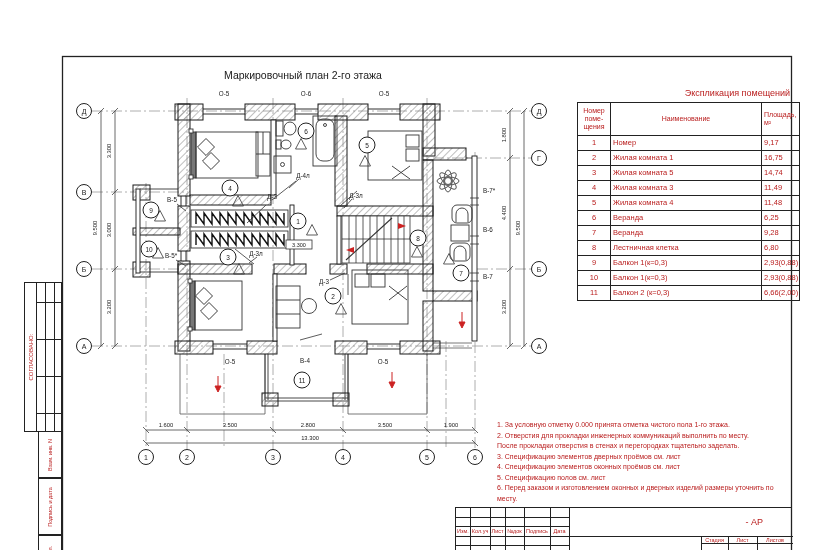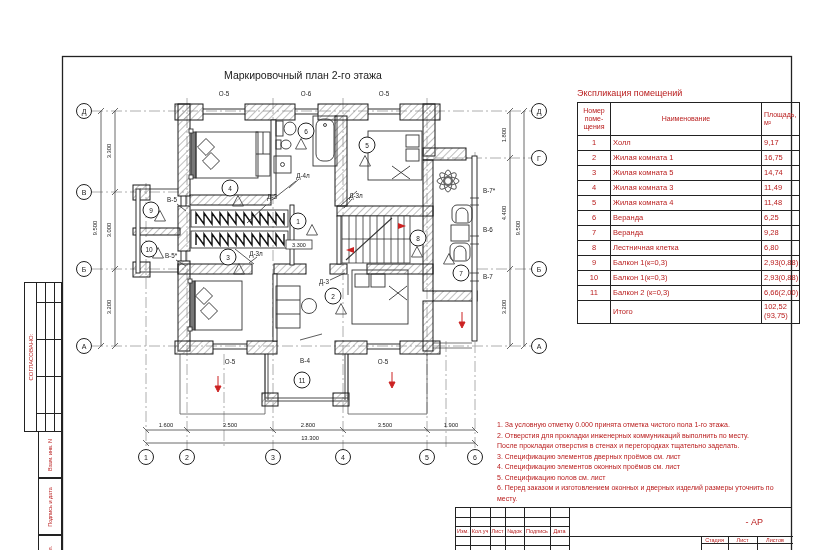--- a/index.html
+++ b/index.html
@@ -2,21 +2,21 @@
 <html><head>
 <meta charset="utf-8">
 <style>
   html,body{margin:0;padding:0;background:#fff;}
   .page{position:relative;width:825px;height:550px;background:#fff;overflow:hidden;
         font-family:"Liberation Sans",sans-serif;color:#b91c1c;margin-top:48px;}
   svg{position:absolute;left:0;top:0;}
   svg text{font-family:"Liberation Sans",sans-serif;fill:#1a1a1a;}
   .abs{position:absolute;}
   
-  .expl-title{left:577px;top:40px;width:213px;text-align:left;font-size:9px;}
+  .expl-title{left:577px;top:40px;width:213px;text-align:right;font-size:9px;}
   .expl{left:577px;top:54px;}
   .expl table{border-collapse:collapse;table-layout:fixed;width:213px;}
   .expl th,.expl td{border:1px solid #222;font-weight:normal;font-size:7.5px;
         padding:0 2px;overflow:hidden;white-space:pre-line;line-height:1.15;}
   .expl table{border:1.5px solid #222;}
   .expl th{height:32px;font-size:7px;}
   .expl td{height:14px;}
   .c-num{width:28px;text-align:center;}
   .c-name{width:146px;text-align:left;padding-left:5px;}
   .c-area{width:33px;text-align:left;font-size:7px;}
@@ -384,21 +384,21 @@
           <tr>
       <th class="c-num">Номер
 поме-
 щения</th>
       <th class="c-name" style="text-align:center">Наименование</th>
       <th class="c-area">Площадь,
 м²</th>
     </tr>
     <tr>
             <td class="c-num">1</td>
-            <td class="c-name">Холл</td>
+            <td class="c-name">Номер</td>
             <td class="c-area">9,17</td>
           </tr>
     <tr>
             <td class="c-num">2</td>
             <td class="c-name">Жилая комната 1</td>
             <td class="c-area">16,75</td>
           </tr>
     <tr>
             <td class="c-num">3</td>
             <td class="c-name">Жилая комната 5</td>
@@ -436,26 +436,20 @@
           </tr>
     <tr>
             <td class="c-num">10</td>
             <td class="c-name">Балкон 1(к=0,3)</td>
             <td class="c-area">2,93(0,88)</td>
           </tr>
     <tr>
             <td class="c-num">11</td>
             <td class="c-name">Балкон 2 (к=0,3)</td>
             <td class="c-area">6,66(2,00)</td>
-          </tr>
-    <tr class="row-total">
-            <td class="c-num"></td>
-            <td class="c-name">Итого</td>
-            <td class="c-area">102,52
-(93,75)</td>
           </tr>
   </tbody>
       </table>
 </div>
 
 <div class="abs notes">
   <div class="note">1. За условную отметку 0.000 принята отметка чистого пола 1-го этажа.</div>
   <div class="note">2. Отверстия для прокладки инженерных коммуникаций выполнить по месту.
 После прокладки отверстия в стенах и перегородках тщательно заделать.</div>
   <div class="note">3. Спецификацию элементов дверных проёмов см. лист</div>

